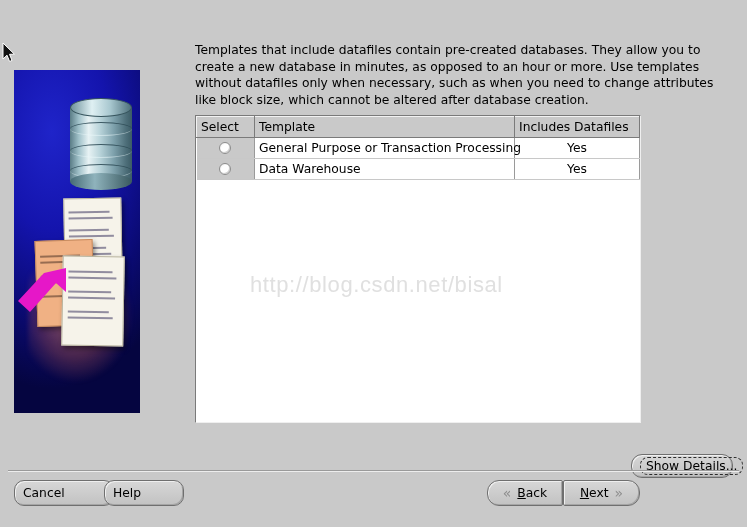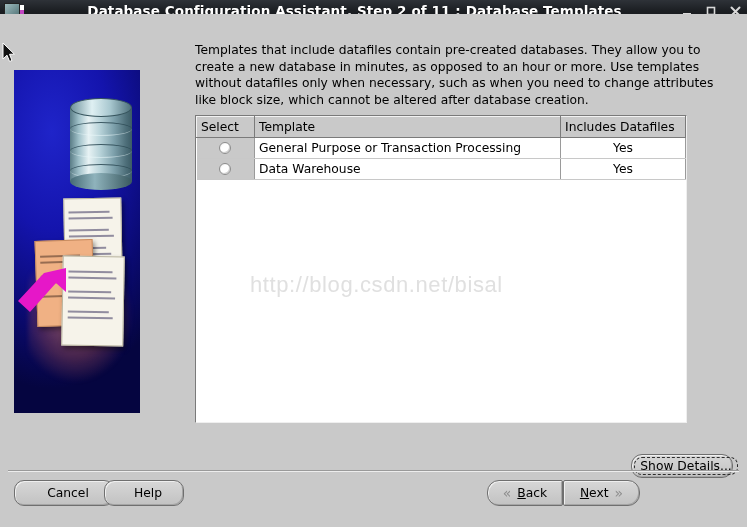--- a/index.html
+++ b/index.html
@@ -130,21 +130,21 @@
     width: 540px;
     color: #000;
     font-size: 12.3px;
     line-height: 16.6px;
     font-family: "DejaVu Sans", "Liberation Sans", sans-serif;
   }
 
   
   #table-panel {
     position: absolute; left: 195px; top: 101px;
-    width: 492px; height: 308px;
+    width: 446px; height: 308px;
     background: #ffffff;
     border: 1px solid #8a8a8a;
     border-top-color: #7a7a7a; border-left-color: #7a7a7a;
     border-right-color: #efefef; border-bottom-color: #efefef;
     overflow: hidden;
   }
   #tbl { width: 100%; border-collapse: collapse; table-layout: fixed; }
   #tbl th {
     height: 21px;
     background: #c9c9c9;
@@ -199,21 +199,21 @@
     pointer-events: none;
   }
 
   
   .btn {
     background: linear-gradient(to bottom, #d7d7d7, #c2c2c2);
     border: 1px solid #6f6f6f;
     border-radius: 10px;
     color: #000;
     font-size: 12.3px;
-    display: flex; align-items: center; justify-content: center;
+    display: flex; align-items: center; justify-content: flex-start;
     box-shadow: inset 1px 1px 0 #efefef, inset -1px -1px 0 #a5a5a5;
     position: absolute;
     white-space: nowrap;
     padding-left: 8px;
   }
   #show-details {
     left: 631px; top: 440px; width: 102px; height: 24px;
     border-radius: 11px;
   }
   #show-details .inner {
@@ -249,39 +249,20 @@
     border-radius: 2px 12px 12px 2px;
   }
   .chev { color: #8e8e8e; font-size: 14px; line-height: 1; }
   .ul { text-decoration: underline; }
 </style>
 </head>
 <body>
 
 <div id="app">
 
-  <div id="titlebar">
-    <div id="app-icon"></div>
-    <div id="title-text">Database Configuration Assistant, Step 2 of 11 : Database Templates</div>
-    <div class="wbtn">
-      <svg width="12" height="12" viewBox="0 0 12 12">
-          <rect x="2" y="8" width="8" height="1.6" fill="#d8d8d8"></rect>
-        </svg>
-    </div>
-    <div class="wbtn">
-      <svg width="12" height="12" viewBox="0 0 12 12">
-          <rect x="2.5" y="2.5" width="7" height="7" fill="none" stroke="#d8d8d8" stroke-width="1.6"></rect>
-        </svg>
-    </div>
-    <div class="wbtn">
-      <svg width="13" height="13" viewBox="0 0 13 13">
-        <path d="M2.5 2.5 L10.5 10.5 M10.5 2.5 L2.5 10.5" stroke="#d8d8d8" stroke-width="2" stroke-linecap="round"></path>
-      </svg>
-    </div>
-  </div>
 
   <div id="body">
 
     <svg id="cursor" viewBox="0 0 14 21">
       <path d="M1 1 L1 17 L5 13.2 L7.6 19.5 L10 18.4 L7.5 12.3 L12.4 12.2 Z" fill="#111" stroke="#ffffff" stroke-width="1"></path>
     </svg>
 
     <div id="side-graphic">
       <div class="cyl">
         <div class="body"></div>

